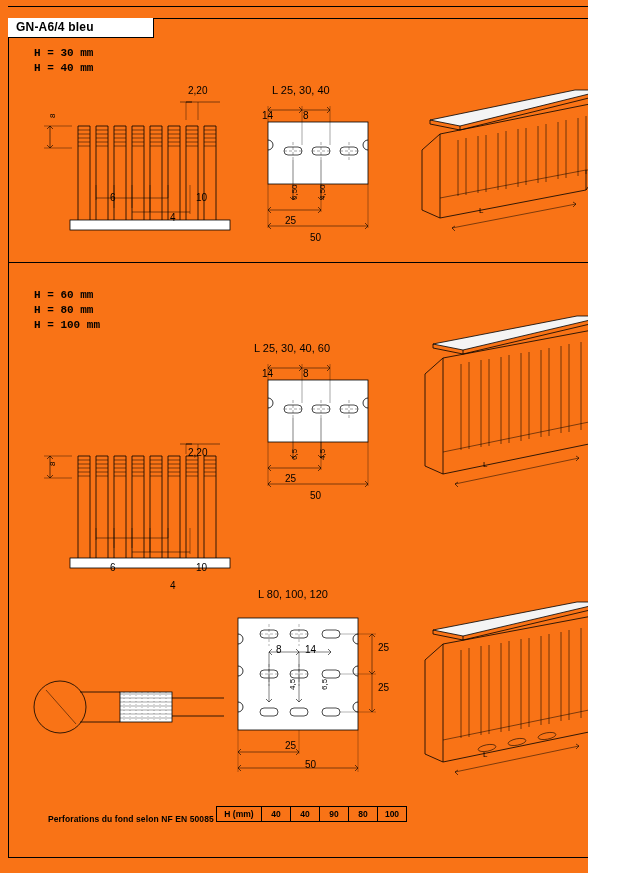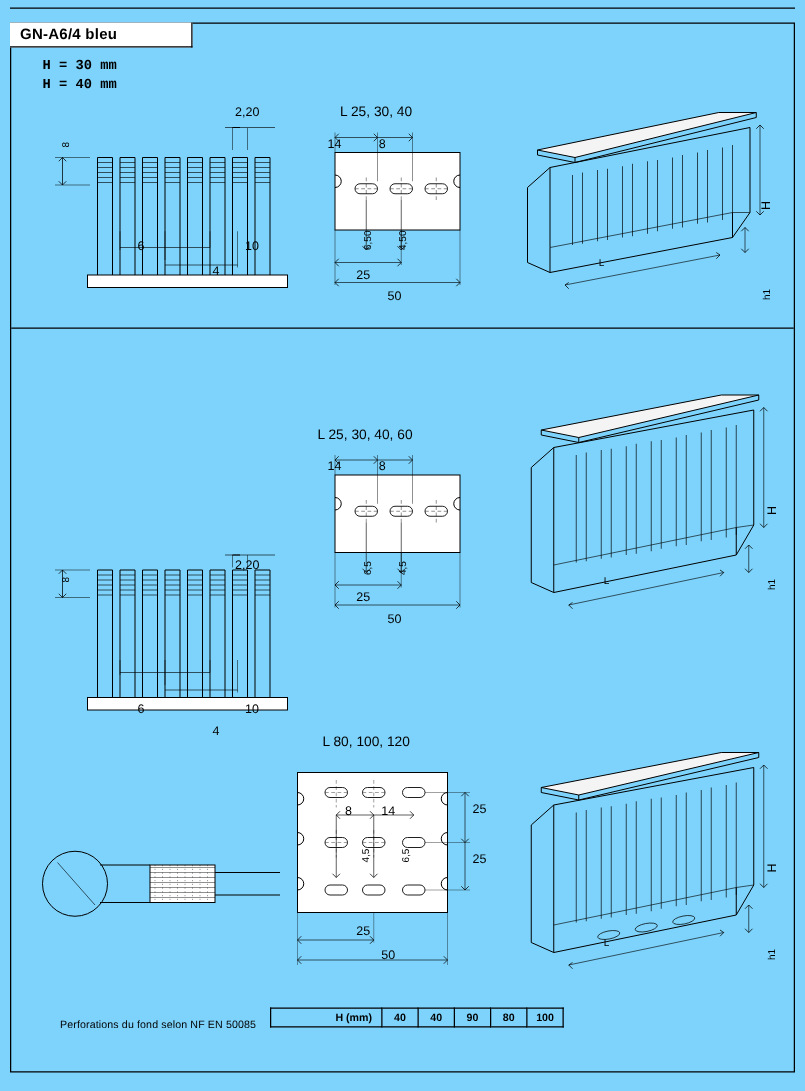--- a/index.html
+++ b/index.html
@@ -6,23 +6,23 @@
     margin: 0;
     padding: 0;
     background: #ffffff;
   }
   body {
     font-family: "Liberation Sans", sans-serif;
     color: #000;
   }
   .page {
     position: relative;
-    width: 644px;
+    width: 588px;
     height: 873px;
-    background: #7dd3fc;
+    background: #f97316;
     overflow: hidden;
   }
   .topline {
     position: absolute;
     left: 8px; top: 6px;
     width: 628px; height: 1px;
     background: #000;
   }
   .frame {
     position: absolute;
@@ -79,41 +79,40 @@
     white-space: nowrap;
   }
   .vert {
     transform: rotate(-90deg);
     transform-origin: left top;
   }
   .footnote {
     position: absolute;
     left: 48px; top: 814px;
     font-size: 8.5px;
-    font-weight: normal;
+    font-weight: bold;
     font-family: "Liberation Sans", sans-serif;
     letter-spacing: 0.1px;
   }
   table.spec {
     position: absolute;
     left: 216px; top: 806px;
     border-collapse: collapse;
     font-size: 8.5px;
     font-weight: bold;
   }
   table.spec td {
     border: 1px solid #000;
     text-align: center;
     padding: 1px 0;
     height: 12px;
   }
   table.spec td.head {
     width: 44px;
     text-align: center;
-    padding-left: 44px;
   }
   table.spec td.val {
     width: 28px;
   }
   .pagenum {
     position: absolute;
     left: 0; top: 862px;
     width: 644px;
     text-align: center;
     font-size: 9px;
@@ -262,20 +261,25 @@
       <path d="M55,148 L52,150 L55,153 M173,124 L176,126 L173,129" stroke-width="0.6"></path>
 
       <path d="M196,104 L196,124" stroke-width="0.5"></path>
       <path d="M193,107 L196,104 L199,107 M193,121 L196,124 L199,121" stroke-width="0.6"></path>
     </g>
   </svg>
   <div class="lbl vert" style="left:608px; top:168px;">H</div>
   <div class="lbl-sm" style="left:479px; top:206px;">L</div>
   <div class="lbl-sm vert" style="left:609px; top:240px;">h1</div>
 
+  <div class="hgroup g2">
+    <div>H = 60 mm</div>
+    <div>H = 80 mm</div>
+    <div>H = 100 mm</div>
+  </div>
 
   <svg class="sv" style="left:20px; top:440px;" width="230" height="165" viewBox="0 0 230 165">
     <g stroke="#000" fill="none" stroke-width="0.8">
       <rect x="50" y="118" width="160" height="10" fill="#fff"></rect>
       <g>
         <path d="M58,16 L58,118 M70,16 L70,118 M58,16 L70,16"></path>
         <path d="M76,16 L76,118 M88,16 L88,118 M76,16 L88,16"></path>
         <path d="M94,16 L94,118 M106,16 L106,118 M94,16 L106,16"></path>
         <path d="M112,16 L112,118 M124,16 L124,118 M112,16 L124,16"></path>
         <path d="M130,16 L130,118 M142,16 L142,118 M130,16 L142,16"></path>

